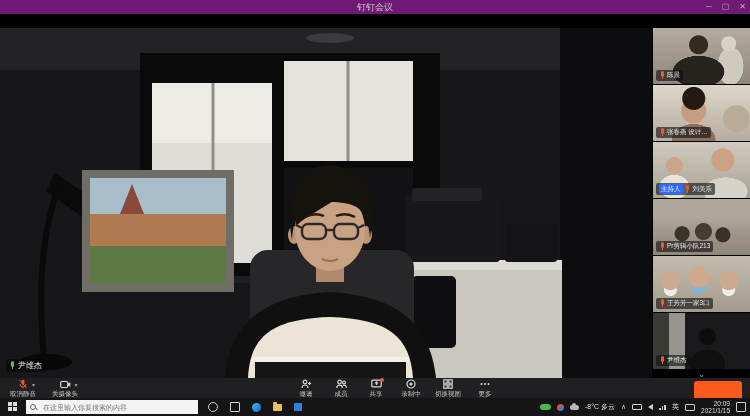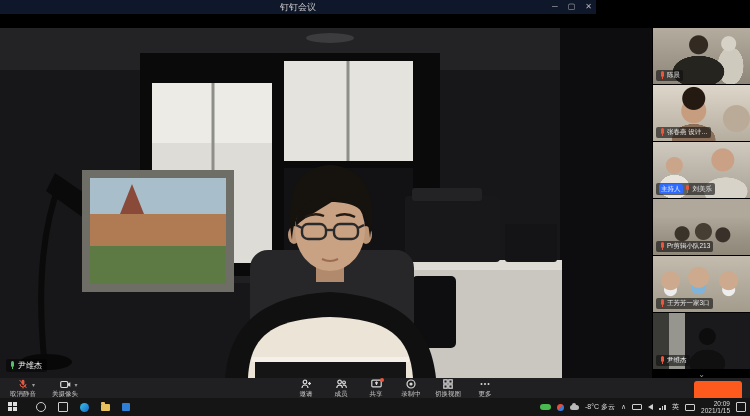--- a/index.html
+++ b/index.html
@@ -1,20 +1,20 @@
 <!DOCTYPE html>
 <html><head>
 <meta charset="utf-8">
 <style>
   html,body{margin:0;padding:0;background:#000;}
   .app{position:relative;width:750px;height:416px;overflow:hidden;
        font-family:"Liberation Sans",sans-serif;background:#000;color:#ddd;
        -webkit-font-smoothing:antialiased;}
   
-  .titlebar{position:absolute;top:0;left:0;width:596px;height:14px;background:#0f172a;
+  .titlebar{position:absolute;top:0;left:0;width:750px;height:14px;background:#701a75;
             text-align:center;font-size:9px;line-height:14px;color:#c8c8c8;}
   .winctrls{position:absolute;top:0;right:4px;height:14px;display:flex;gap:10px;
             font-size:8px;line-height:14px;color:#b5b5b5;}
   .winctrls span{cursor:default;}
   
   .meetingbar{position:absolute;top:14px;left:0;width:750px;height:14px;background:#2a2a2c;
               display:flex;align-items:center;gap:7px;padding:0 8px;box-sizing:border-box;
               font-size:8px;color:#cfcfcf;}
   .sep{width:1px;height:8px;background:#4d4d4f;}
   .recdot{width:5px;height:5px;border-radius:50%;background:#e9573f;}
@@ -349,20 +349,24 @@
     <button class="endbtn">结束</button>
   </div>
 
   <div class="taskbar">
     <div class="winlogo">
         <i></i>
         <i></i>
         <i></i>
         <i></i>
       </div>
+    <div class="searchbox">
+      <span class="mag"></span>
+      <input type="text" placeholder="在这里输入你要搜索的内容" style="">
+    </div>
     <div class="tbicons">
       <span class="cortana"></span>
       <span class="taskview"></span>
       <span class="edge"></span>
       <span class="folder"></span>
       <span class="store"></span>
     </div>
     <div class="tray">
       <span class="greenpill"></span>
       <span class="appdot"></span>

